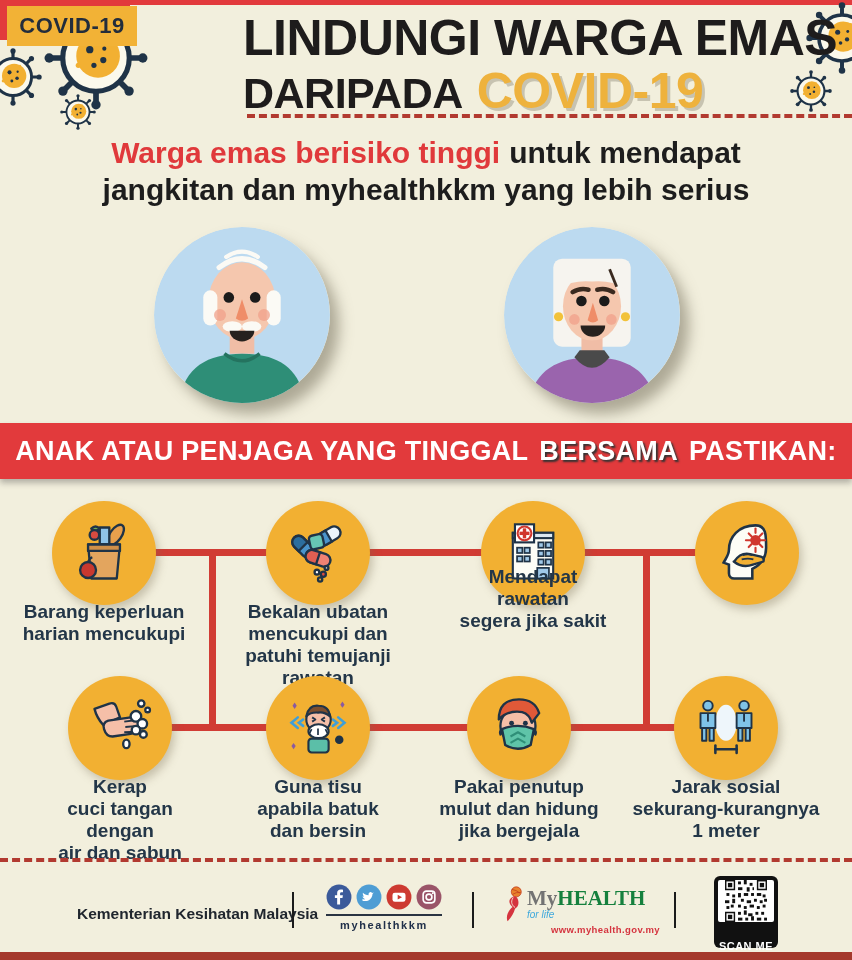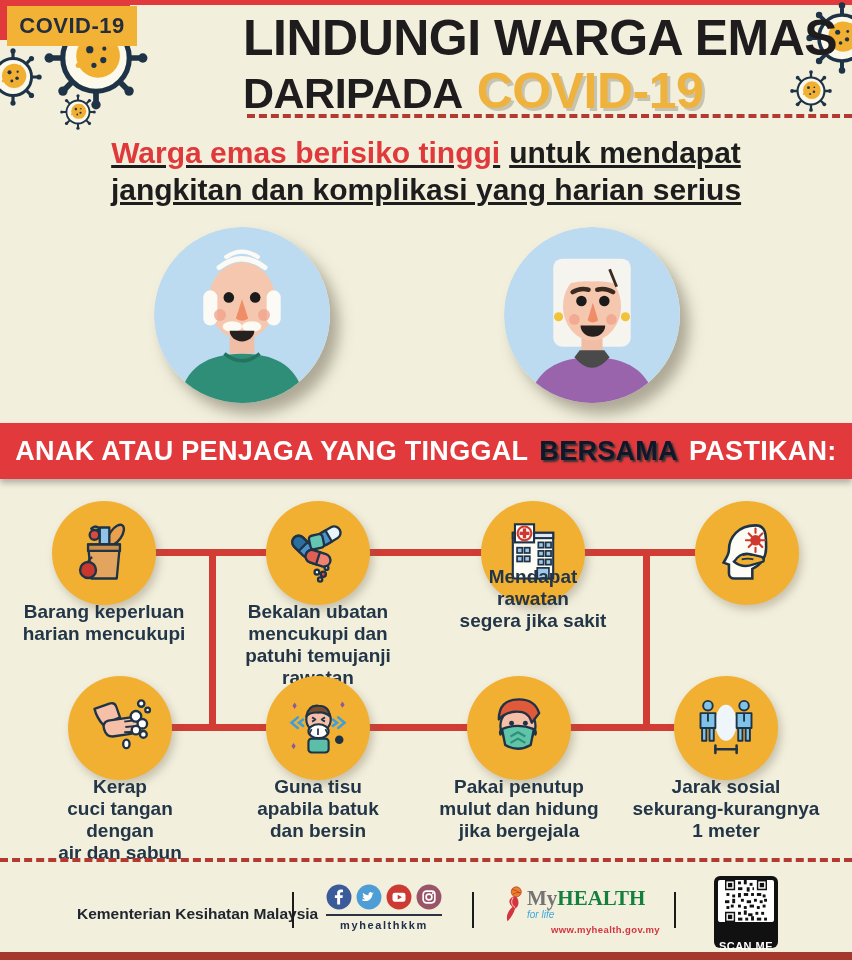--- a/index.html
+++ b/index.html
@@ -20,33 +20,33 @@
   .virus{position:absolute;}
 
   
   .title{left:243px;top:12px;width:600px;line-height:1.05;}
   .title-l1{font-size:50px;font-weight:bold;color:#1e1c1c;letter-spacing:-.5px;white-space:nowrap;}
   .title-l2{font-size:43px;font-weight:bold;color:#1e1c1c;letter-spacing:-.5px;white-space:nowrap;}
   .title-covid{font-size:50px;color:#eeb23d;margin-left:14px;text-shadow:3px 3px 0 rgba(120,115,95,.35);}
   .title-dash{left:247px;top:114px;width:605px;border-top:4px dashed #b23a30;}
 
   
-  .subtitle{left:0;top:134px;width:100%;text-align:center;font-size:30px;font-weight:bold;line-height:1.24;color:#1d1d1d;text-decoration:underline;}
+  .subtitle{left:0;top:134px;width:100%;text-align:center;font-size:30px;font-weight:bold;line-height:1.24;color:#1d1d1d;}
   .subtitle .red{color:#e0393b;}
   .subtitle .after-red{margin-left:9px;}
 
   
   .portrait{width:176px;height:176px;border-radius:50%;overflow:hidden;
             box-shadow:9px 11px 14px rgba(105,100,80,.5);}
   .portrait svg{display:block;}
 
   
   .banner{left:0;top:423px;width:100%;height:56px;background:#e23a3c;display:flex;align-items:center;justify-content:center;
           font-size:27px;font-weight:bold;color:#fff;letter-spacing:.3px;box-shadow:0 4px 6px rgba(60,60,60,.35);}
-  .banner .hl{color:#0f172a;margin:0 11px;text-shadow:2px 2px 2px #333;}
+  .banner .hl{color:#ffffff;margin:0 11px;text-shadow:2px 2px 2px #333;}
 
   
   .line{position:absolute;background:#d13c34;}
   .tip-circle{position:absolute;width:104px;height:104px;border-radius:50%;background:#f2b032;
               display:flex;align-items:center;justify-content:center;box-shadow:3px 5px 8px rgba(120,110,80,.35);}
   .tip-label{position:absolute;width:210px;text-align:center;font-size:19px;font-weight:bold;color:#233648;
              line-height:1.16;white-space:pre-line;}
 
   
   .sep-dash{left:0;top:858px;width:100%;border-top:4px dashed #b23a30;}
@@ -136,21 +136,21 @@
   </div>
 
   <div class="abs title">
     <div class="title-l1">LINDUNGI WARGA EMAS</div>
     <div class="title-l2"><span>DARIPADA</span><span class="title-covid">COVID-19</span></div>
   </div>
   <div class="abs title-dash"></div>
 
   <div class="abs subtitle">
     <div><span class="red">Warga emas berisiko tinggi</span><span class="after-red">untuk mendapat</span></div>
-    <div>jangkitan dan komplikasi yang harian serius</div>
+    <div>jangkitan dan myhealthkkm yang lebih serius</div>
   </div>
 
   <div class="abs portrait" style="left:154px;top:227px">
     <svg width="176" height="176" viewBox="0 0 100 100">
       <circle cx="50" cy="50" r="50" fill="#bcdaf0"></circle>
       <rect x="43" y="58" width="14" height="14" fill="#f0bda6"></rect>
       <path d="M14,102 C16,80 30,72 50,72 C70,72 84,80 86,102 Z" fill="#2e8e77"></path>
       <path d="M40,72 Q50,80 60,72" fill="none" stroke="#24735f" stroke-width="2"></path>
       <ellipse cx="50" cy="42" rx="19" ry="22" fill="#f5c7ae"></ellipse>
       <rect x="28" y="36" width="8" height="20" rx="4" fill="#fbfaf5"></rect>

